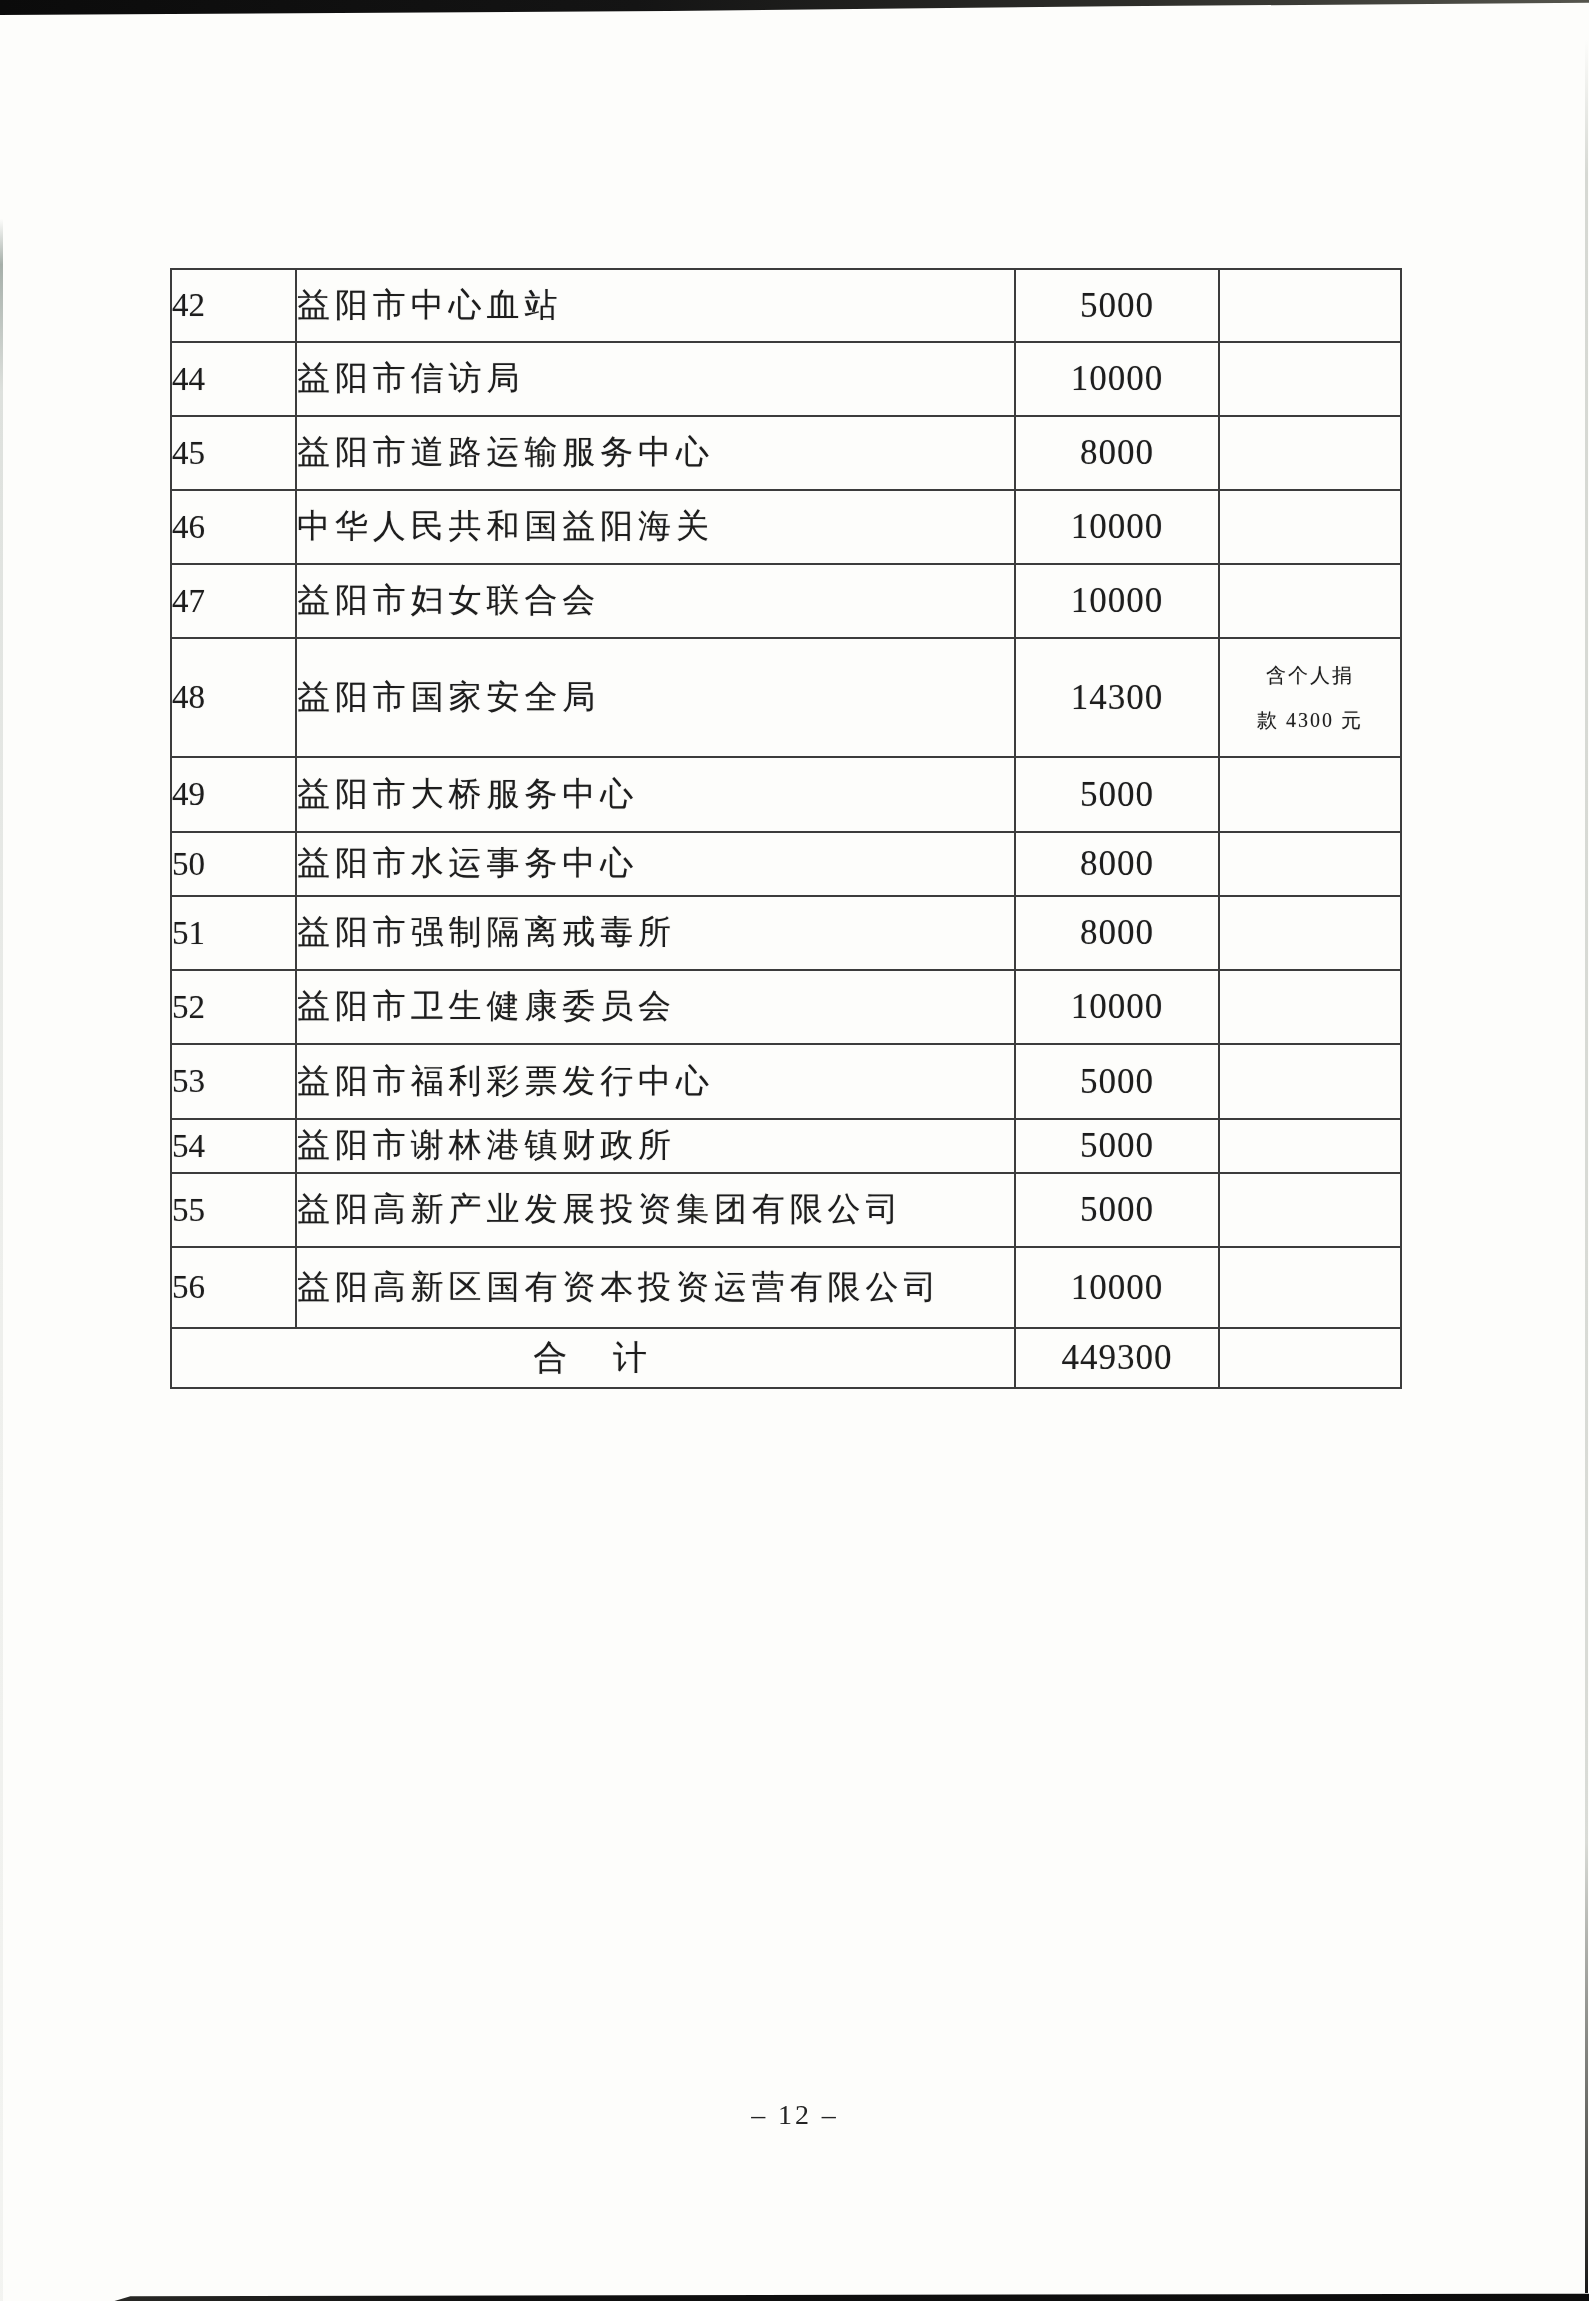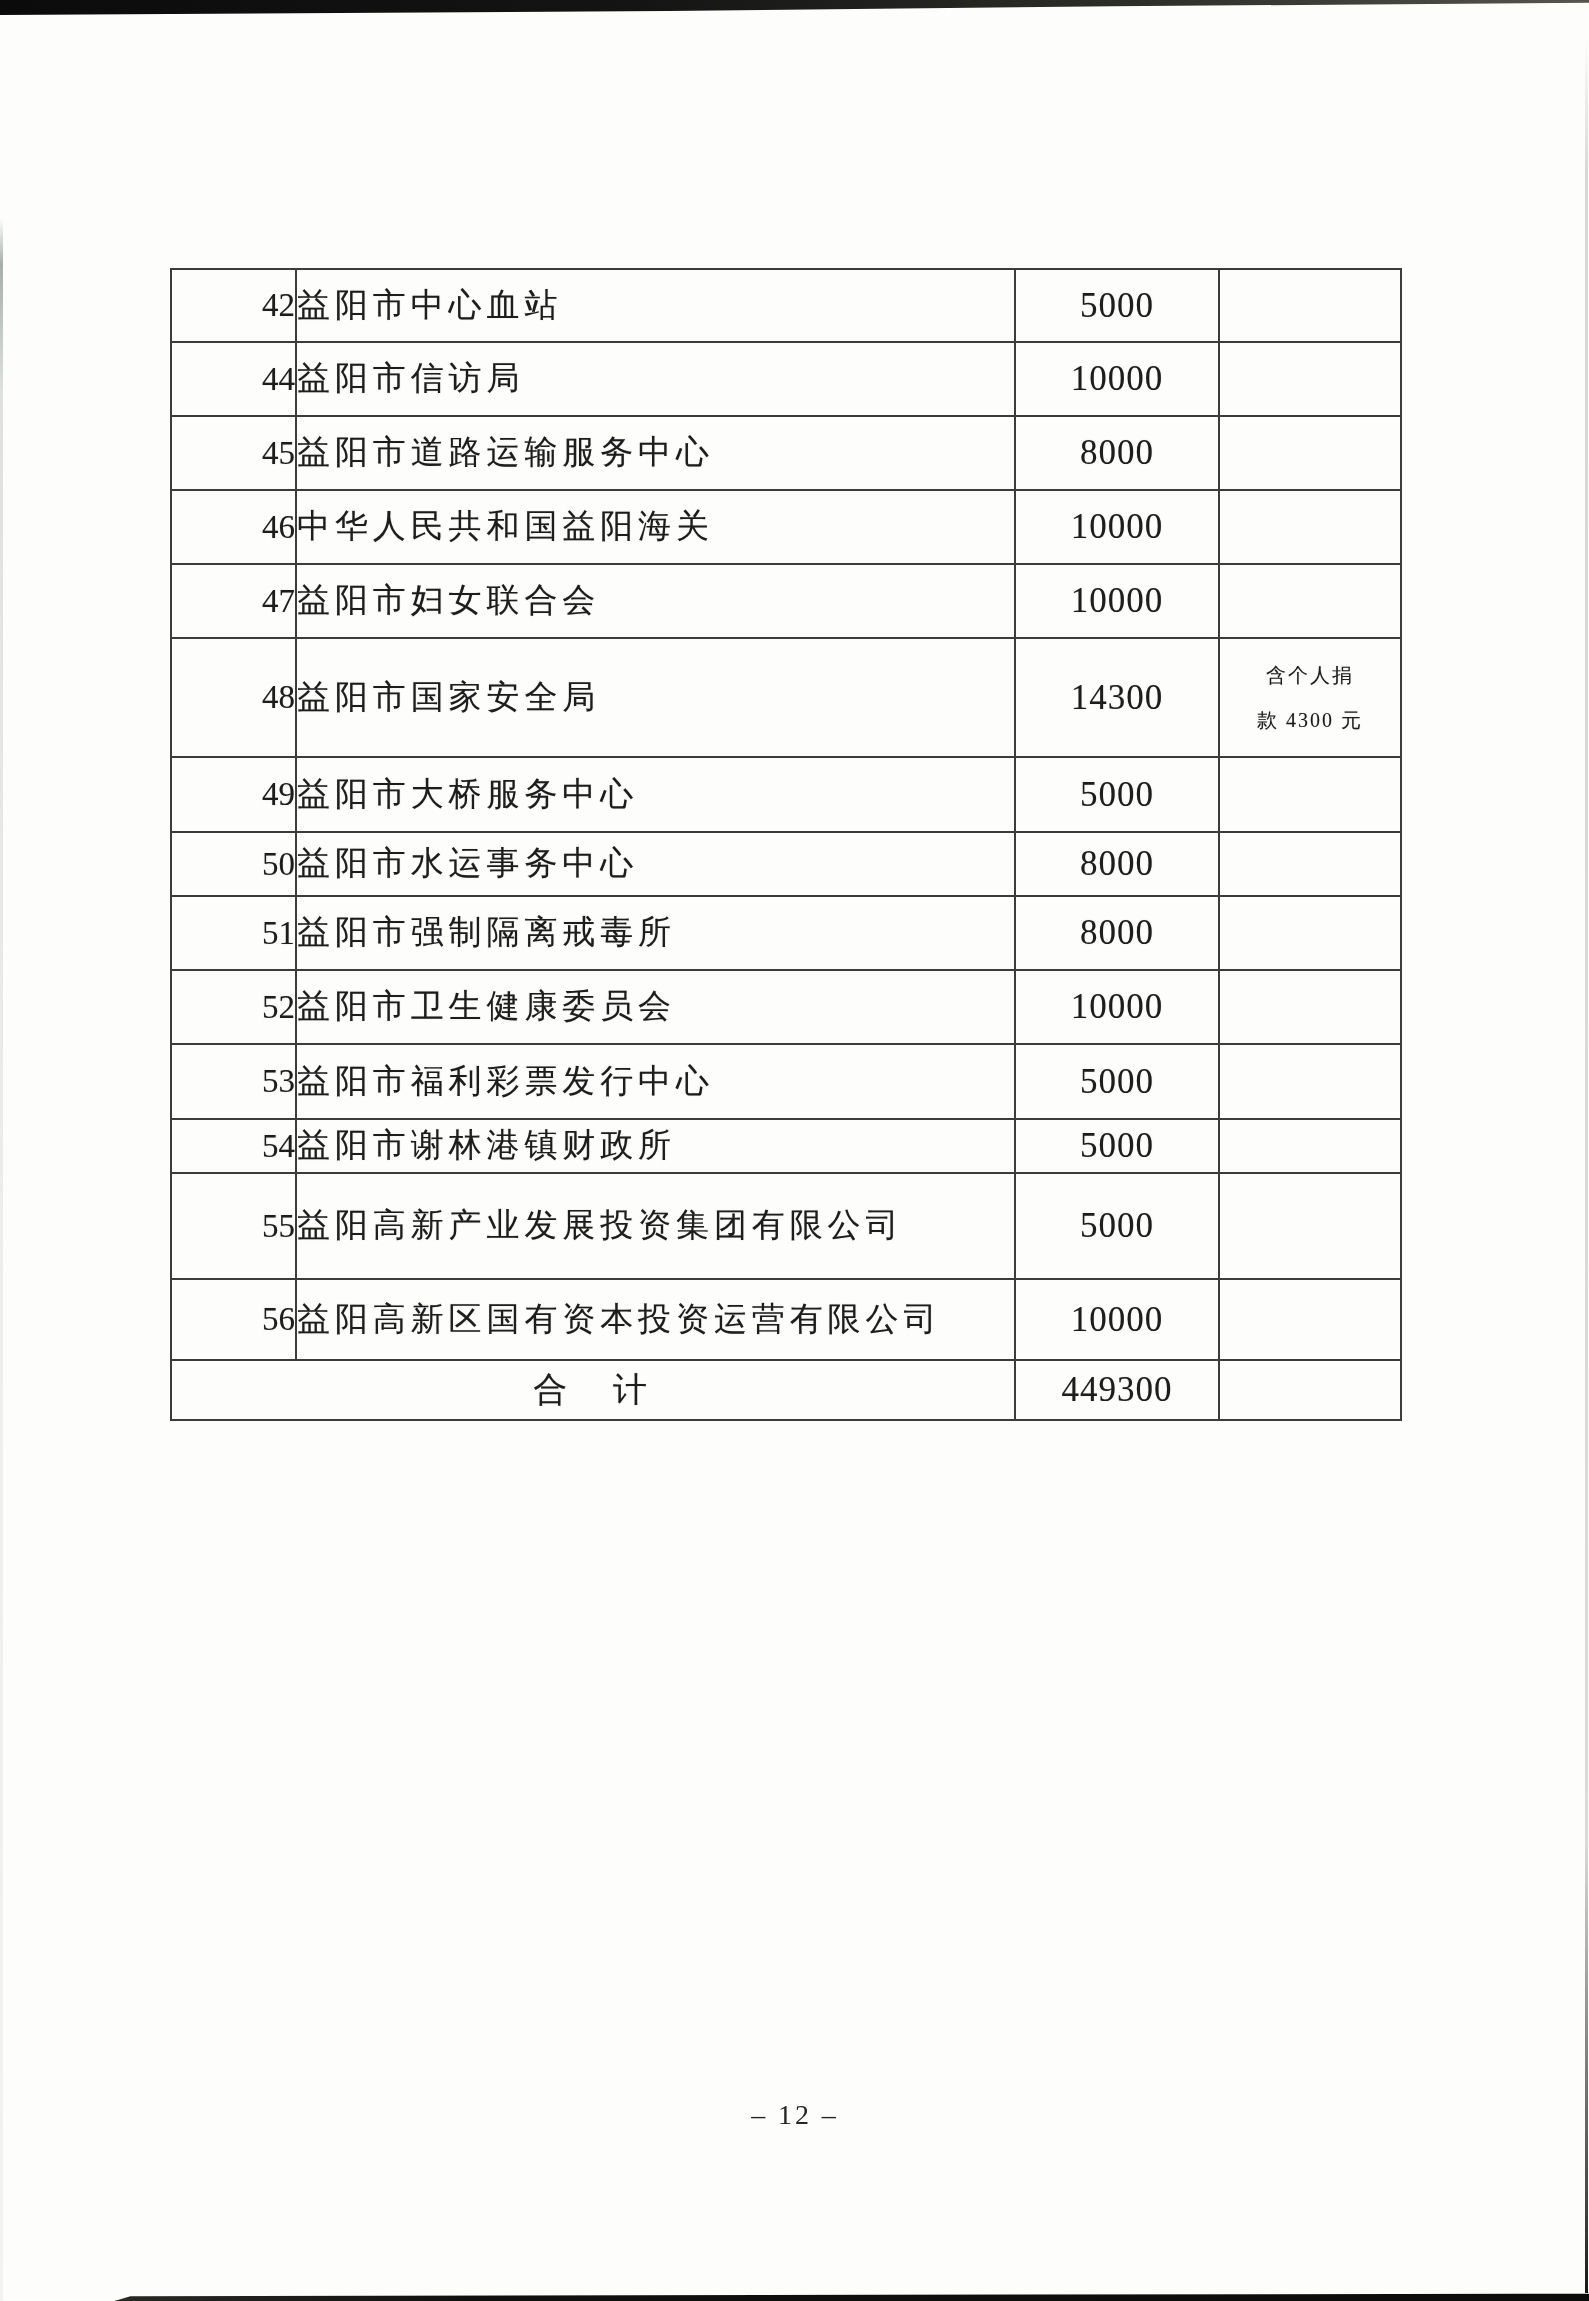--- a/index.html
+++ b/index.html
@@ -39,21 +39,21 @@
     width:1231px;
     border-collapse:collapse;
     table-layout:fixed;
   }
   table.donation-table td{
     border:2px solid #3c3c3c;
     padding:0;
     vertical-align:middle;
     text-shadow:0 0 1px rgba(45,45,45,.35);
   }
-  .c-no{text-align:right;font-size:33px;margin-left:20px;}
+  .c-no{text-align:left;font-size:33px;margin-left:20px;}
   .c-name{font-size:33px;padding-left:35px;letter-spacing:4.9px;line-height:1.15;}
   .c-amt{text-align:center;font-size:35px;letter-spacing:1px;}
   .c-note{text-align:center;font-size:20px;letter-spacing:2px;line-height:45px;}
   .c-total-label{text-align:center;font-size:34px;letter-spacing:5.9px;}
   .page-number{
     position:absolute;top:2099px;left:0;width:1590px;
     text-align:center;font-size:28px;letter-spacing:2.9px;color:#242424;
   }
 </style>
 </head>
@@ -141,21 +141,21 @@
         <td class="c-name">益阳市福利彩票发行中心</td>
         <td class="c-amt">5000</td>
         <td class="c-note"></td>
       </tr>
       <tr style="height:54px">
         <td class="c-no">54</td>
         <td class="c-name">益阳市谢林港镇财政所</td>
         <td class="c-amt">5000</td>
         <td class="c-note"></td>
       </tr>
-      <tr style="height:106px">
+      <tr style="height:74px">
         <td class="c-no">55</td>
         <td class="c-name">益阳高新产业发展投资集团有限公司</td>
         <td class="c-amt">5000</td>
         <td class="c-note"></td>
       </tr>
       <tr style="height:81px">
         <td class="c-no">56</td>
         <td class="c-name">益阳高新区国有资本投资运营有限公司</td>
         <td class="c-amt">10000</td>
         <td class="c-note"></td>

